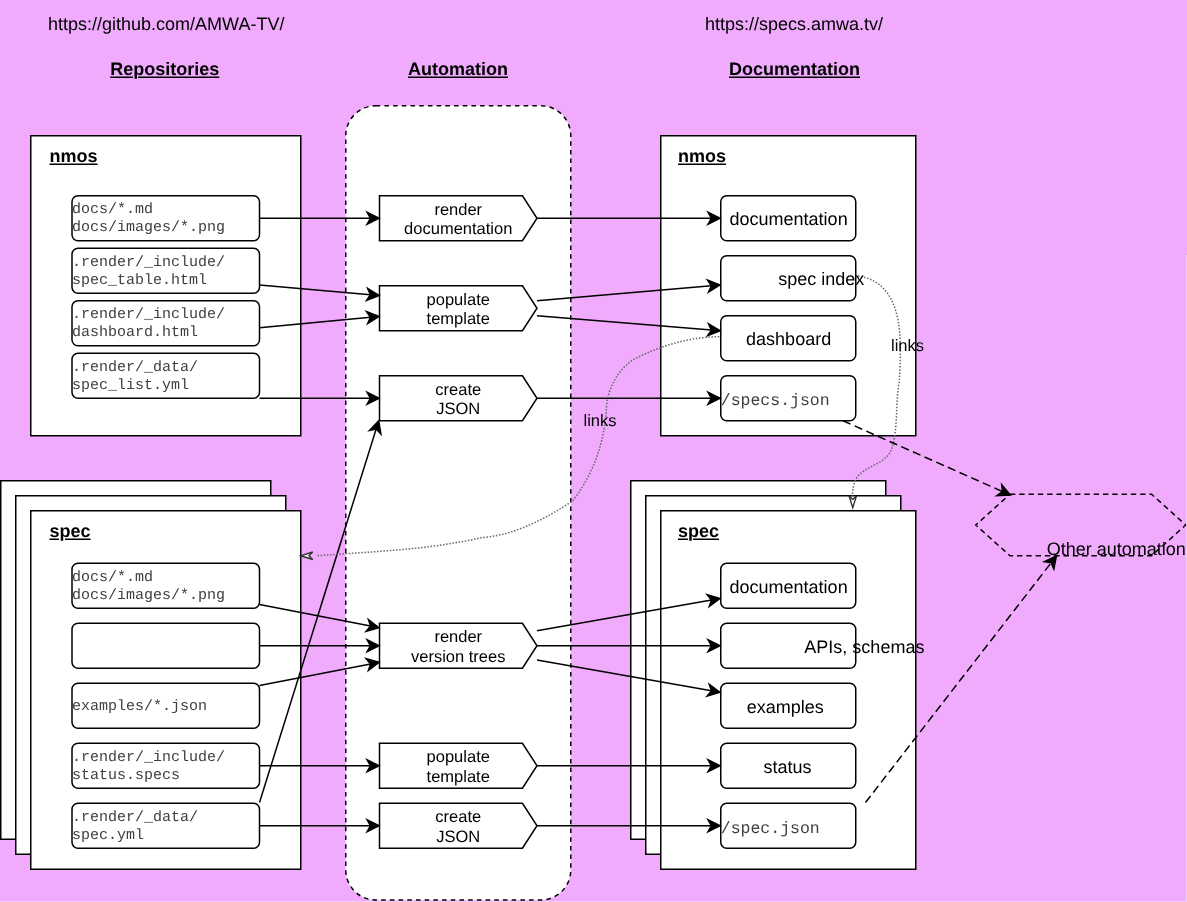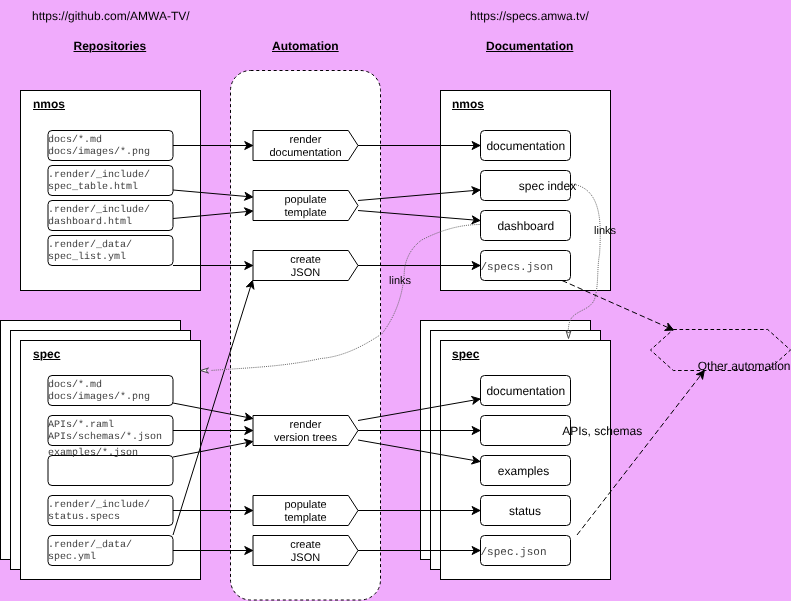--- a/index.html
+++ b/index.html
@@ -121,36 +121,35 @@
   <div class="hdg" style="left:486px;top:39px;">Documentation</div>
   <div class="grpttl" style="left:33px;top:97px;">nmos</div>
   <div class="grpttl" style="left:452px;top:97px;">nmos</div>
   <div class="grpttl" style="left:33px;top:347px;">spec</div>
   <div class="grpttl" style="left:452px;top:347px;">spec</div>
   <div class="mono" style="left:48px;top:135px;width:125px;"><span>docs/*.md</span><br><span>docs/images/*.png</span></div>
   <div class="mono" style="left:48px;top:170px;width:125px;"><span>.render/_include/</span><br><span>spec_table.html</span></div>
   <div class="mono" style="left:48px;top:205px;width:125px;"><span>.render/_include/</span><br><span>dashboard.html</span></div>
   <div class="mono" style="left:48px;top:240px;width:125px;"><span>.render/_data/</span><br><span>spec_list.yml</span></div>
   <div class="mono" style="left:48px;top:380px;width:125px;"><span>docs/*.md</span><br><span>docs/images/*.png</span></div>
-  <div class="mono" style="left:48px;top:420px;width:125px;"><span>APIs/*.raml</span><br><span>APIs/schemas/*.json</span></div>
-  <div class="mono" style="left:48px;top:448px;width:103px;"><span>examples/*.json</span></div>
+  <div class="mono" style="left:48px;top:466px;width:103px;"><span>examples/*.json</span></div>
   <div class="mono" style="left:48px;top:500px;width:125px;"><span>.render/_include/</span><br><span>status.specs</span></div>
   <div class="mono" style="left:48px;top:540px;width:125px;"><span>.render/_data/</span><br><span>spec.yml</span></div>
   <div class="sans11" style="left:253px;top:133.5px;width:105px;"><span>render</span><br><span>documentation</span></div>
   <div class="sans11" style="left:253px;top:193.5px;width:105px;"><span>populate</span><br><span>template</span></div>
   <div class="sans11" style="left:253px;top:253.5px;width:105px;"><span>create</span><br><span>JSON</span></div>
   <div class="sans11" style="left:253px;top:418.5px;width:105px;"><span>render</span><br><span>version trees</span></div>
   <div class="sans11" style="left:253px;top:498.5px;width:105px;"><span>populate</span><br><span>template</span></div>
   <div class="sans11" style="left:253px;top:538.5px;width:105px;"><span>create</span><br><span>JSON</span></div>
   <div class="sans" style="left:480.5px;top:140px;width:90.5px;">documentation</div>
   <div class="sans" style="left:480.5px;top:180px;width:78px;margin-left:28px;">spec index</div>
   <div class="sans" style="left:480.5px;top:220px;width:90.5px;">dashboard</div>
   <div class="mono11" style="left:480.5px;top:262px;width:90.5px;">/specs.json</div>
   <div class="sans" style="left:480.5px;top:385px;width:90.5px;">documentation</div>
-  <div class="sans" style="left:509px;top:425px;width:90.5px;padding-left:48px;">APIs, schemas</div>
+  <div class="sans" style="left:483px;top:425px;width:90.5px;padding-left:48px;">APIs, schemas</div>
   <div class="sans" style="left:480.5px;top:465px;width:86px;">examples</div>
   <div class="sans" style="left:480.5px;top:505px;width:89px;">status</div>
   <div class="mono11" style="left:480.5px;top:547px;width:90.5px;">/spec.json</div>
   <div class="sans" style="left:650.5px;top:360px;width:140px;text-align:right;">Other automation</div>
   <div class="links" style="left:389px;top:275px;">links</div>
   <div class="links" style="left:594px;top:225px;">links</div>
 
 </div>
 
 </body></html>

